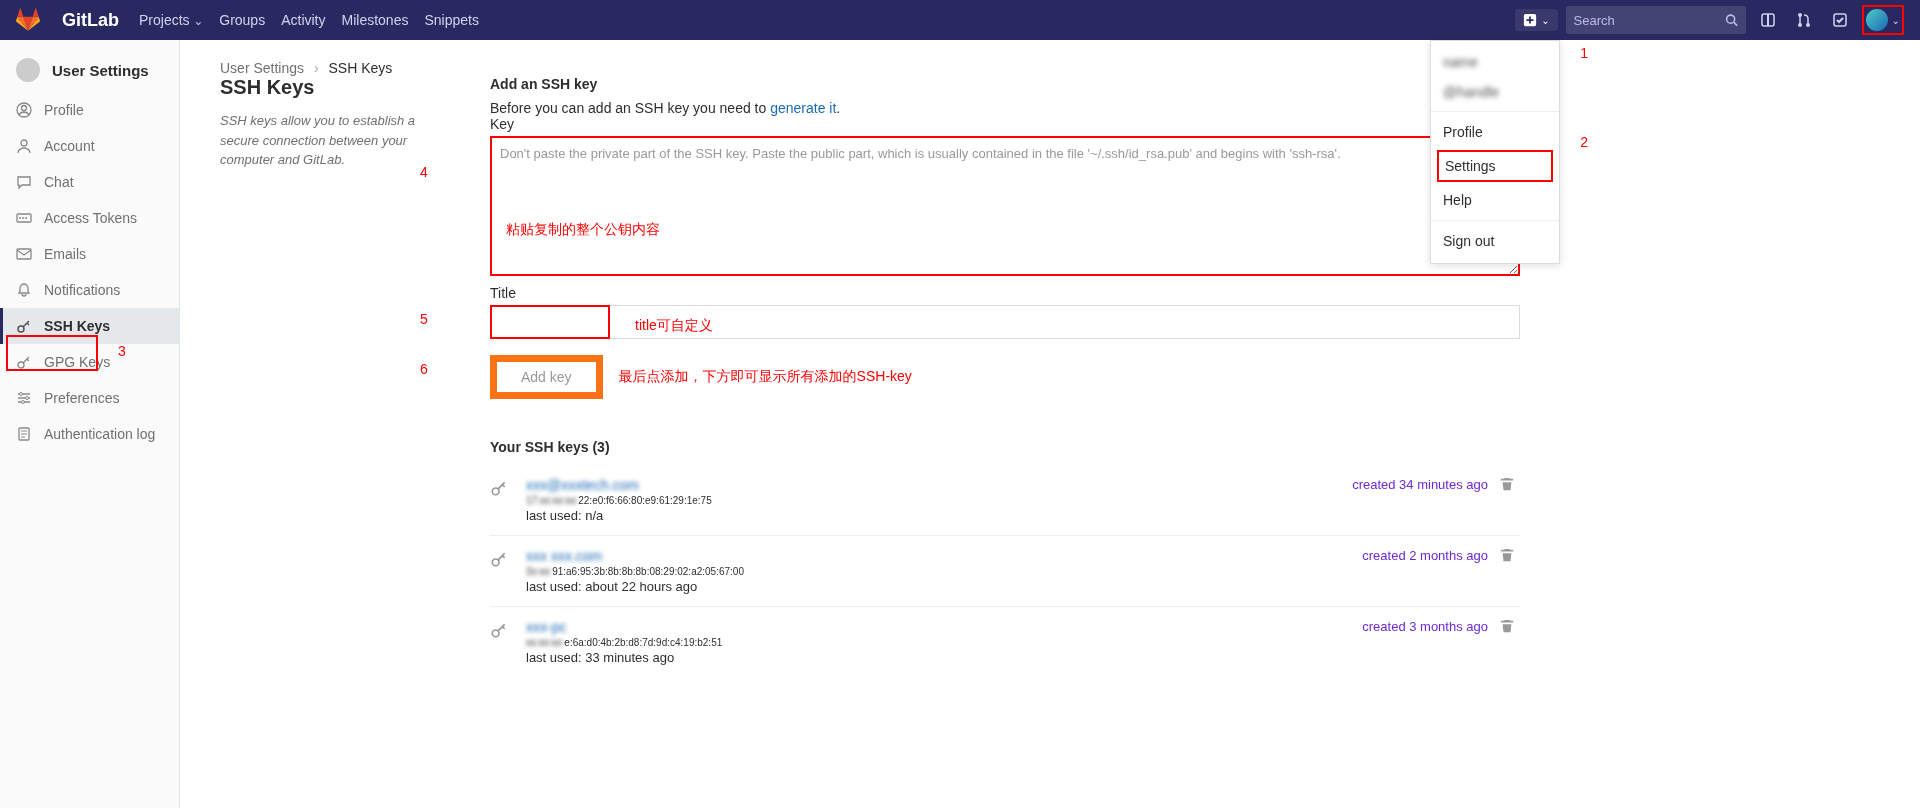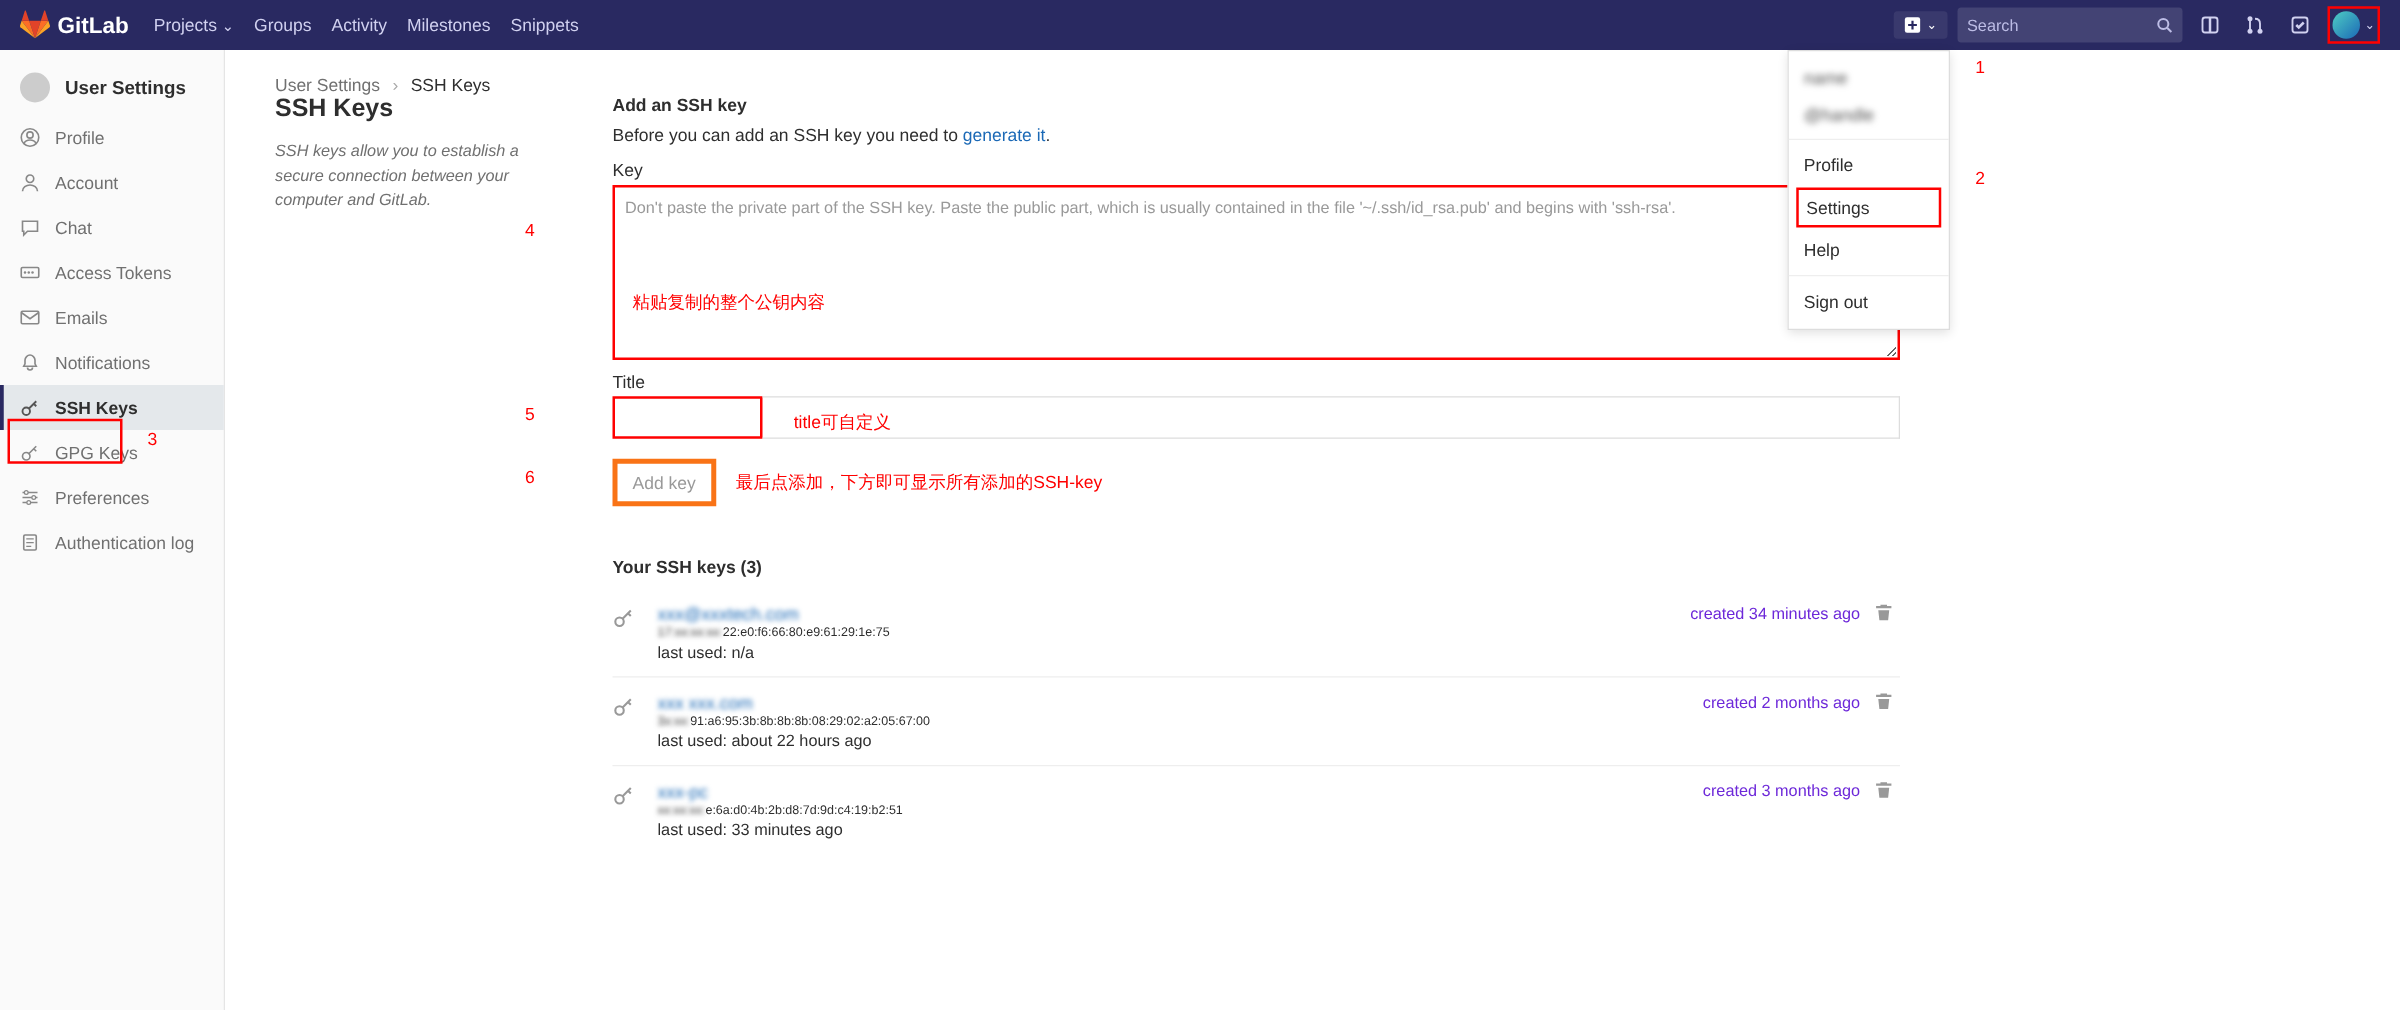--- a/index.html
+++ b/index.html
@@ -1,21 +1,21 @@
 <!DOCTYPE html>
 <html><head>
 <meta charset="utf-8">
 <style>
 * { box-sizing: border-box; margin: 0; padding: 0; }
 body { font-family: -apple-system, "Segoe UI", Helvetica, Arial, sans-serif; font-size: 14px; color: #2e2e2e; background: #fff; }
 a { text-decoration: none; color: #1b69b6; }
 
 
 .navbar { background: #292961; height: 40px; display: flex; align-items: center; padding: 0 16px; color: #fff; }
-.brand { display: flex; align-items: center; font-weight: 600; font-size: 18px; margin-right: 20px; }
+.brand { display: flex; align-items: center; font-weight: 600; font-size: 18px; margin-right: 20px; gap: 16px; }
 .brand svg { width: 24px; height: 24px; margin-right: 6px; }
 .nav-links { display: flex; gap: 16px; font-size: 14px; }
 .nav-links span { color: #d1d1f0; cursor: pointer; }
 .nav-right { margin-left: auto; display: flex; align-items: center; gap: 8px; }
 .plus-btn { background: rgba(255,255,255,0.08); padding: 4px 8px; border-radius: 3px; display: flex; align-items: center; gap: 4px; cursor: pointer; }
 .search-box { background: rgba(255,255,255,0.12); border-radius: 3px; display: flex; align-items: center; padding: 0 8px; width: 180px; height: 28px; }
 .search-box input { background: transparent; border: none; outline: none; color: #fff; font-size: 13px; width: 100%; }
 .search-box input::placeholder { color: #bdbde6; }
 .nav-icon { width: 28px; height: 28px; display: flex; align-items: center; justify-content: center; cursor: pointer; color: #d1d1f0; }
 .avatar-btn { display: flex; align-items: center; gap: 4px; cursor: pointer; border: 2px solid red; padding: 2px; }
@@ -33,29 +33,29 @@
 
 .content { flex: 1; padding: 20px 40px; position: relative; max-width: 1380px; }
 .breadcrumb { font-size: 14px; color: #707070; }
 .breadcrumb .sep { margin: 0 6px; color:#aaa;}
 .two-col { display: flex; gap: 40px; }
 .left-col { width: 230px; }
 .left-col h2 { font-size: 20px; font-weight: 600; margin-bottom: 12px; }
 .left-col p { font-size: 13px; color: #707070; line-height: 1.5; font-style: italic; }
 .right-col { flex: 1; }
 .section-title { font-weight: 600; margin-bottom: 8px; }
-.hint { font-size: 14px; margin-bottom: 12px; }
+.hint { font-size: 14px; }
 label.fld { display: block; font-size: 14px; margin-bottom: 4px; }
 textarea.key-input { width: 100%; height: 140px; border: 2px solid red; padding: 8px; font-size: 13px; color: #999; resize: vertical; font-family: inherit; outline: none; }
 textarea.key-input::placeholder { color: #999; }
 .title-row { display: flex; align-items: center; gap: 16px; margin-top: 16px;}
 input.title-input { border: 2px solid red; height: 34px; width: 120px; padding: 4px 8px; outline: none; }
 .title-rest { border: 1px solid #ddd; border-left: none; height: 34px; flex: 1; }
 .addkey-row { display: flex; align-items: center; gap: 16px; margin-top: 16px; }
-button.addkey { border: 4px solid #f97316; background: #fff; color: #999; padding: 7px 12px; font-size: 14px; cursor: pointer; }
+button.addkey { border: 7px solid #f97316; background: #fff; color: #999; padding: 7px 24px; font-size: 14px; cursor: pointer; }
 .your-keys { margin-top: 40px; font-weight: 600; }
 .key-list { margin-top: 10px; }
 .key-row { display: flex; align-items: flex-start; padding: 12px 0; border-top: 1px solid #eee; gap: 12px; }
 .key-row:first-child { border-top: none; }
 .key-icon { width: 24px; color: #999; padding-top: 2px;}
 .key-body { flex: 1; }
 .key-body .kname { color: #1b69b6; font-size: 14px; filter: blur(2.2px); display:inline-block;}
 .key-body .fp { font-size: 10px; color: #2e2e2e; margin-top: 2px; }
 .key-body .fp .blur { filter: blur(2.2px); }
 .key-body .lu { font-size: 13px; color: #2e2e2e; margin-top: 2px; }

